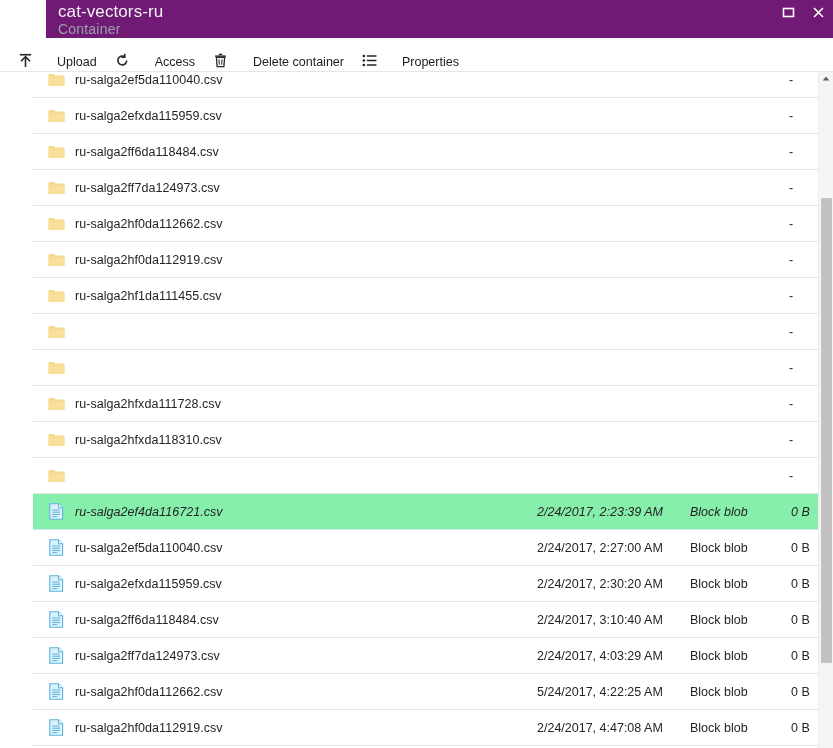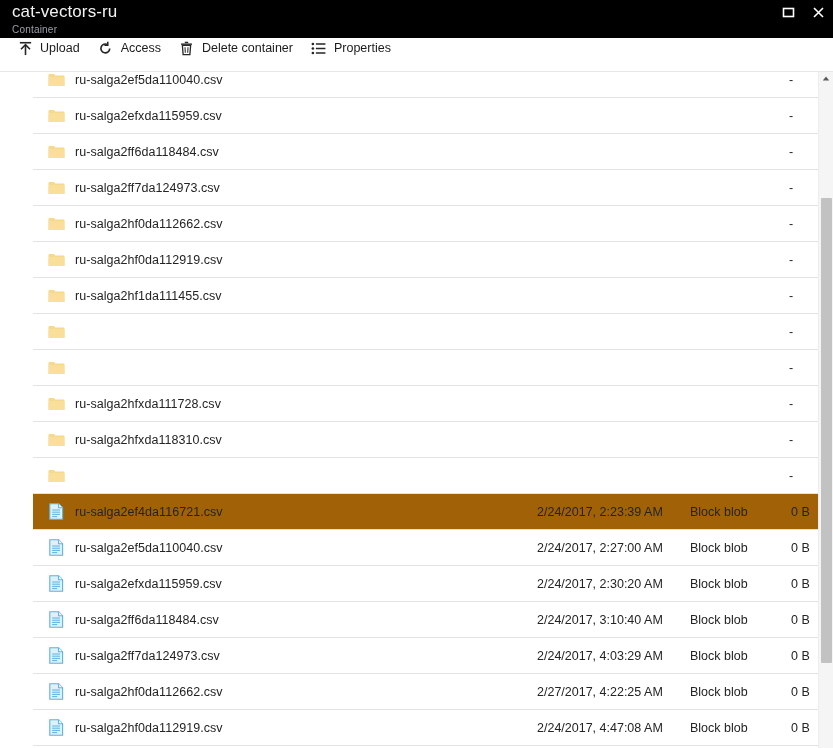--- a/index.html
+++ b/index.html
@@ -18,35 +18,36 @@
     position: relative;
     width: 833px;
     height: 748px;
     overflow: hidden;
   }
 
   
   .titlebar {
     position: relative;
     height: 38px;
-    background: #000000;
+    background: #701a75;
     color: #ffffff;
     box-sizing: border-box;
     padding: 2px 0 0 12px;
     user-select: none;
+    margin-left: 46px;
   }
   .titlebar-title {
     font-size: 17px;
     line-height: 20px;
     color: #f2f2f2;
     font-weight: 400;
     letter-spacing: 0.1px;
   }
   .titlebar-sub {
-    font-size: 10px;
+    font-size: 14px;
     line-height: 13px;
     color: #9aa1a8;
     margin-top: 1px;
     letter-spacing: 0.2px;
   }
   .window-controls {
     position: absolute;
     top: 0;
     right: 0;
     display: flex;
@@ -68,22 +69,22 @@
     background: #ffffff;
     border-bottom: 1px solid #e6e6e6;
     display: flex;
     align-items: center;
     padding-left: 8px;
     box-sizing: border-box;
     user-select: none;
   }
   .tb-item {
     display: flex;
-    align-items: flex-start;
-    gap: 7px;
+    align-items: flex-end;
+    gap: 24px;
     height: 28px;
     padding: 0 9px;
     cursor: default;
     color: #1b1b1b;
     font-size: 12.5px;
     white-space: nowrap;
   }
   .tb-icon {
     width: 16px;
     height: 16px;
@@ -112,21 +113,21 @@
     height: 36px;
     display: flex;
     align-items: center;
     border-bottom: 1px solid #e3e3e3;
     box-sizing: border-box;
     font-size: 12.5px;
     color: #242424;
     cursor: default;
     margin-left: 33px;
   }
-  .row.selected { background: #a16207; border-bottom-color: #cfe6f2; }
+  .row.selected { background: #86efac; border-bottom-color: #cfe6f2; font-style: italic; }
 
   .cell-icon {
     width: 42px;
     flex: 0 0 42px;
     display: flex;
     align-items: center;
     justify-content: center;
     padding-left: 4px;
     box-sizing: border-box;
   }
@@ -459,21 +460,21 @@
         </div>
         <div class="row">
           <div class="cell-icon">
             <svg width="15" height="17" viewBox="0 0 15 17">
               <path d="M0.8 0.8 L9.6 0.8 L13.6 4.8 L13.6 16.2 L0.8 16.2 Z" fill="#ddf1fb" stroke="#5cb3dd" stroke-width="1.1" stroke-linejoin="miter"></path>
               <path d="M9.6 0.8 L9.6 4.8 L13.6 4.8" fill="#ffffff" stroke="#5cb3dd" stroke-width="1.1"></path>
               <path d="M3.2 7.0 L11.0 7.0 M3.2 9.2 L11.0 9.2 M3.2 11.4 L11.0 11.4 M3.2 13.6 L8.2 13.6" stroke="#5cb3dd" stroke-width="1"></path>
             </svg>
           </div>
           <div class="cell-name">ru-salga2hf0da112662.csv</div>
-          <div class="cell-date">2/27/2017, 4:22:25 AM</div>
+          <div class="cell-date">5/24/2017, 4:22:25 AM</div>
           <div class="cell-type">Block blob</div>
           <div class="cell-size">0 B</div>
         </div>
         <div class="row">
           <div class="cell-icon">
             <svg width="15" height="17" viewBox="0 0 15 17">
               <path d="M0.8 0.8 L9.6 0.8 L13.6 4.8 L13.6 16.2 L0.8 16.2 Z" fill="#ddf1fb" stroke="#5cb3dd" stroke-width="1.1" stroke-linejoin="miter"></path>
               <path d="M9.6 0.8 L9.6 4.8 L13.6 4.8" fill="#ffffff" stroke="#5cb3dd" stroke-width="1.1"></path>
               <path d="M3.2 7.0 L11.0 7.0 M3.2 9.2 L11.0 9.2 M3.2 11.4 L11.0 11.4 M3.2 13.6 L8.2 13.6" stroke="#5cb3dd" stroke-width="1"></path>
             </svg>

